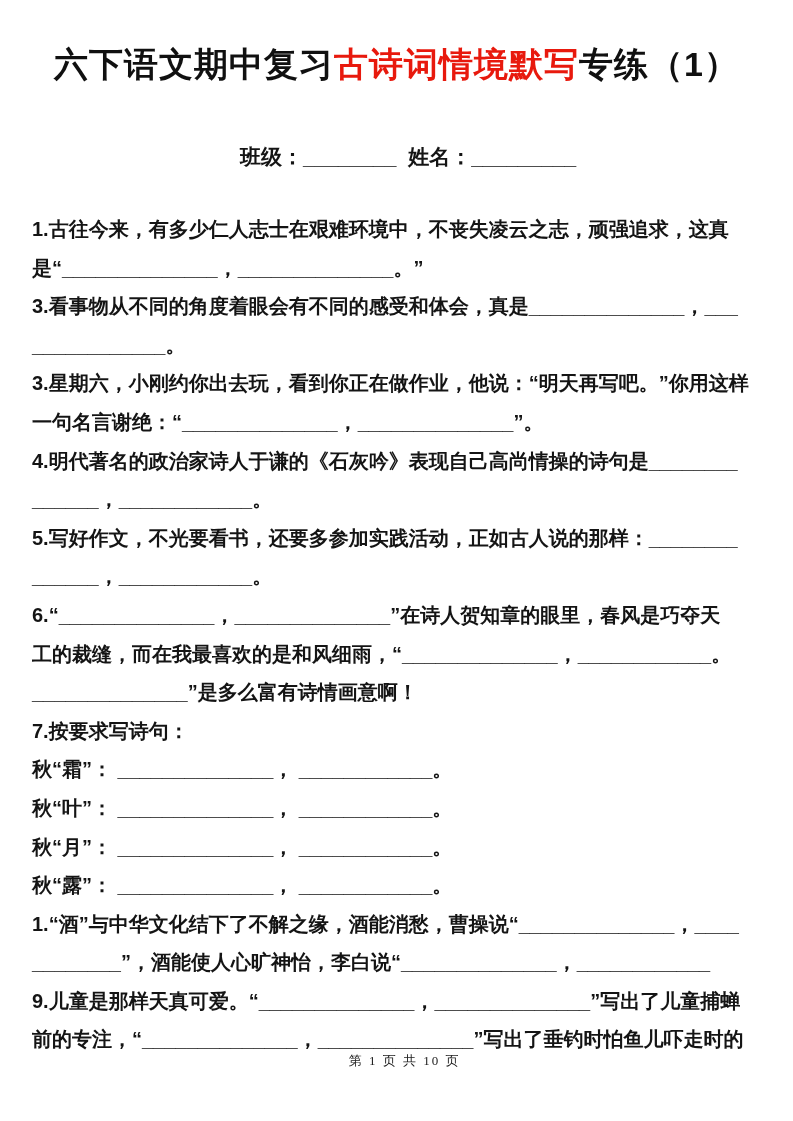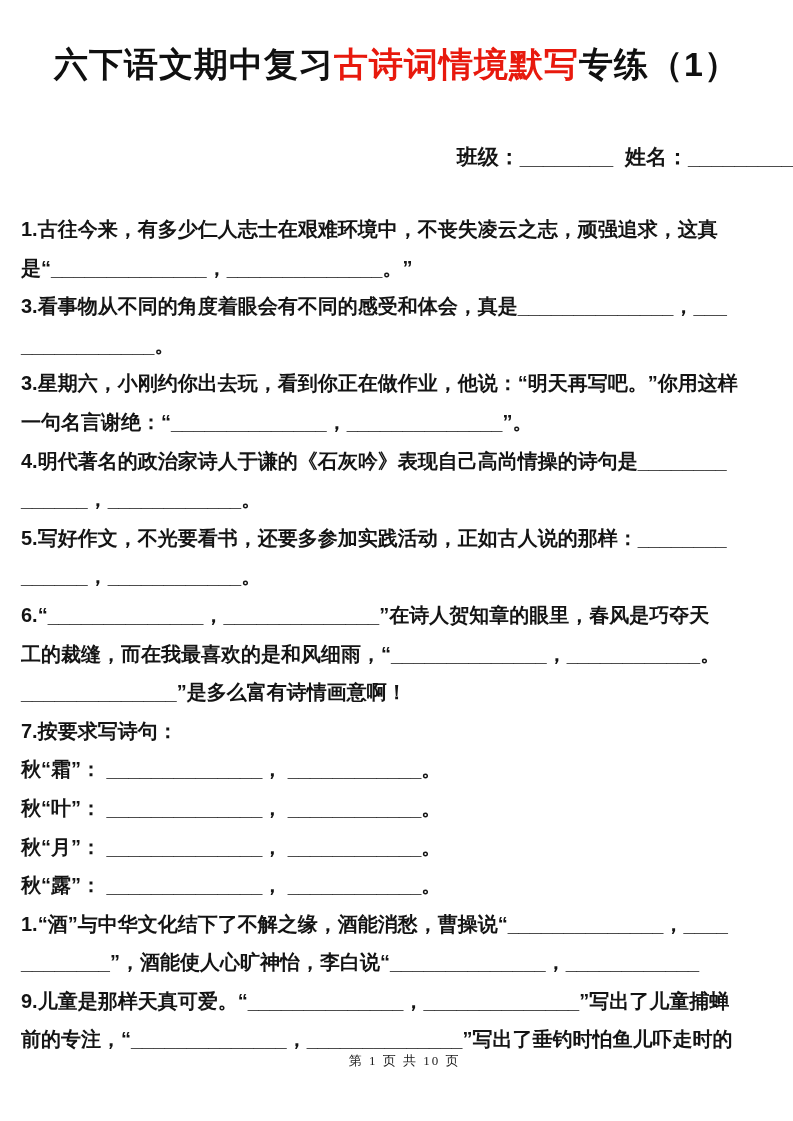--- a/index.html
+++ b/index.html
@@ -24,29 +24,29 @@
     line-height: 48px;
     color: #101010;
     letter-spacing: 1px;
     white-space: nowrap;
   }
   .title .red {
     color: #e8190d;
   }
   .header-fields {
     margin-top: 24px;
-    text-align: right;
+    text-align: center;
     font-size: 21px;
     font-weight: bold;
     line-height: 30px;
     color: #141414;
     white-space: pre;
   }
   .content {
-    margin: 8px 40px 0 21px;
+    margin: 8px 40px 0 32px;
   }
   .line {
     font-size: 20px;
     font-weight: bold;
     line-height: 38.6px;
     height: 38.6px;
     white-space: nowrap;
     color: #141414;
   }
   .footer {

